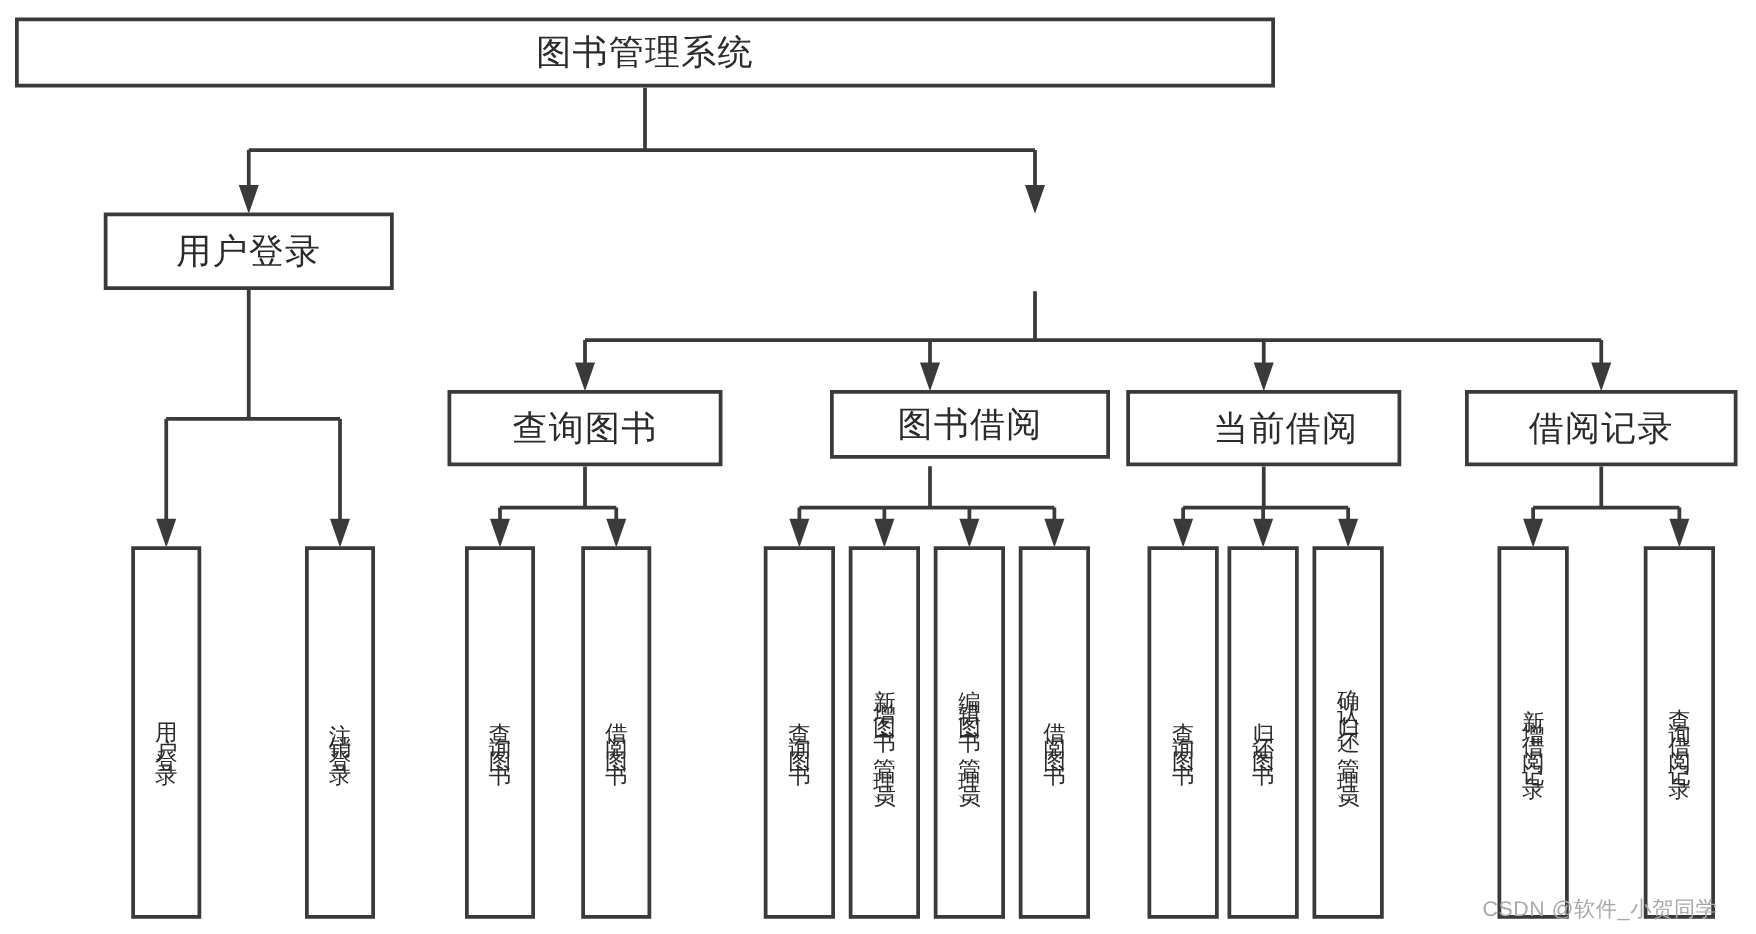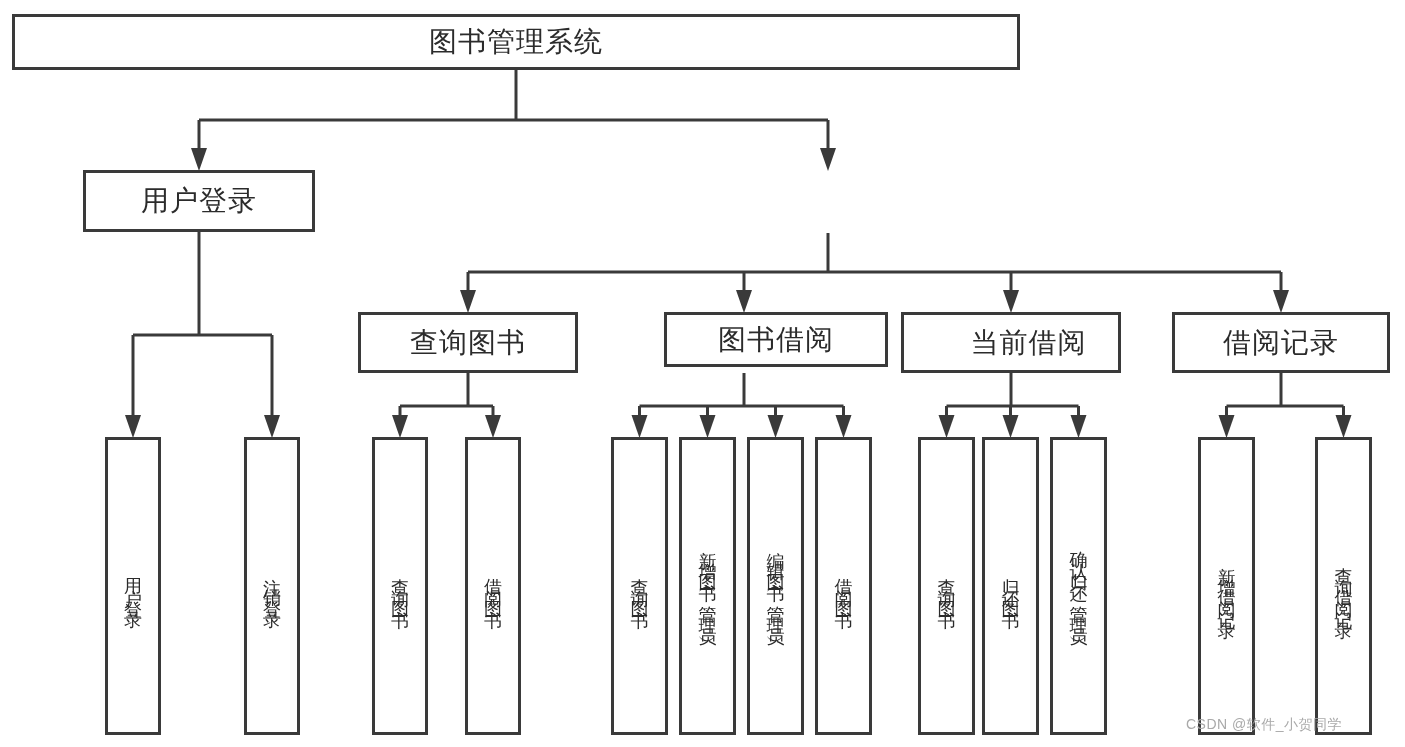--- a/index.html
+++ b/index.html
@@ -38,21 +38,21 @@
     text-orientation: mixed;
     font-size: 18px;
     letter-spacing: 11px;
     line-height: 1;
     white-space: nowrap;
   }
   #watermark {
     position: absolute;
     left: 1186px;
     top: 716px;
-    font-size: 14px;
+    font-size: 17px;
     color: #a9a9a9;
     letter-spacing: 0.5px;
     z-index: 3;
     white-space: nowrap;
   }
 </style>
 </head>
 <body>
 
 <div id="canvas">

